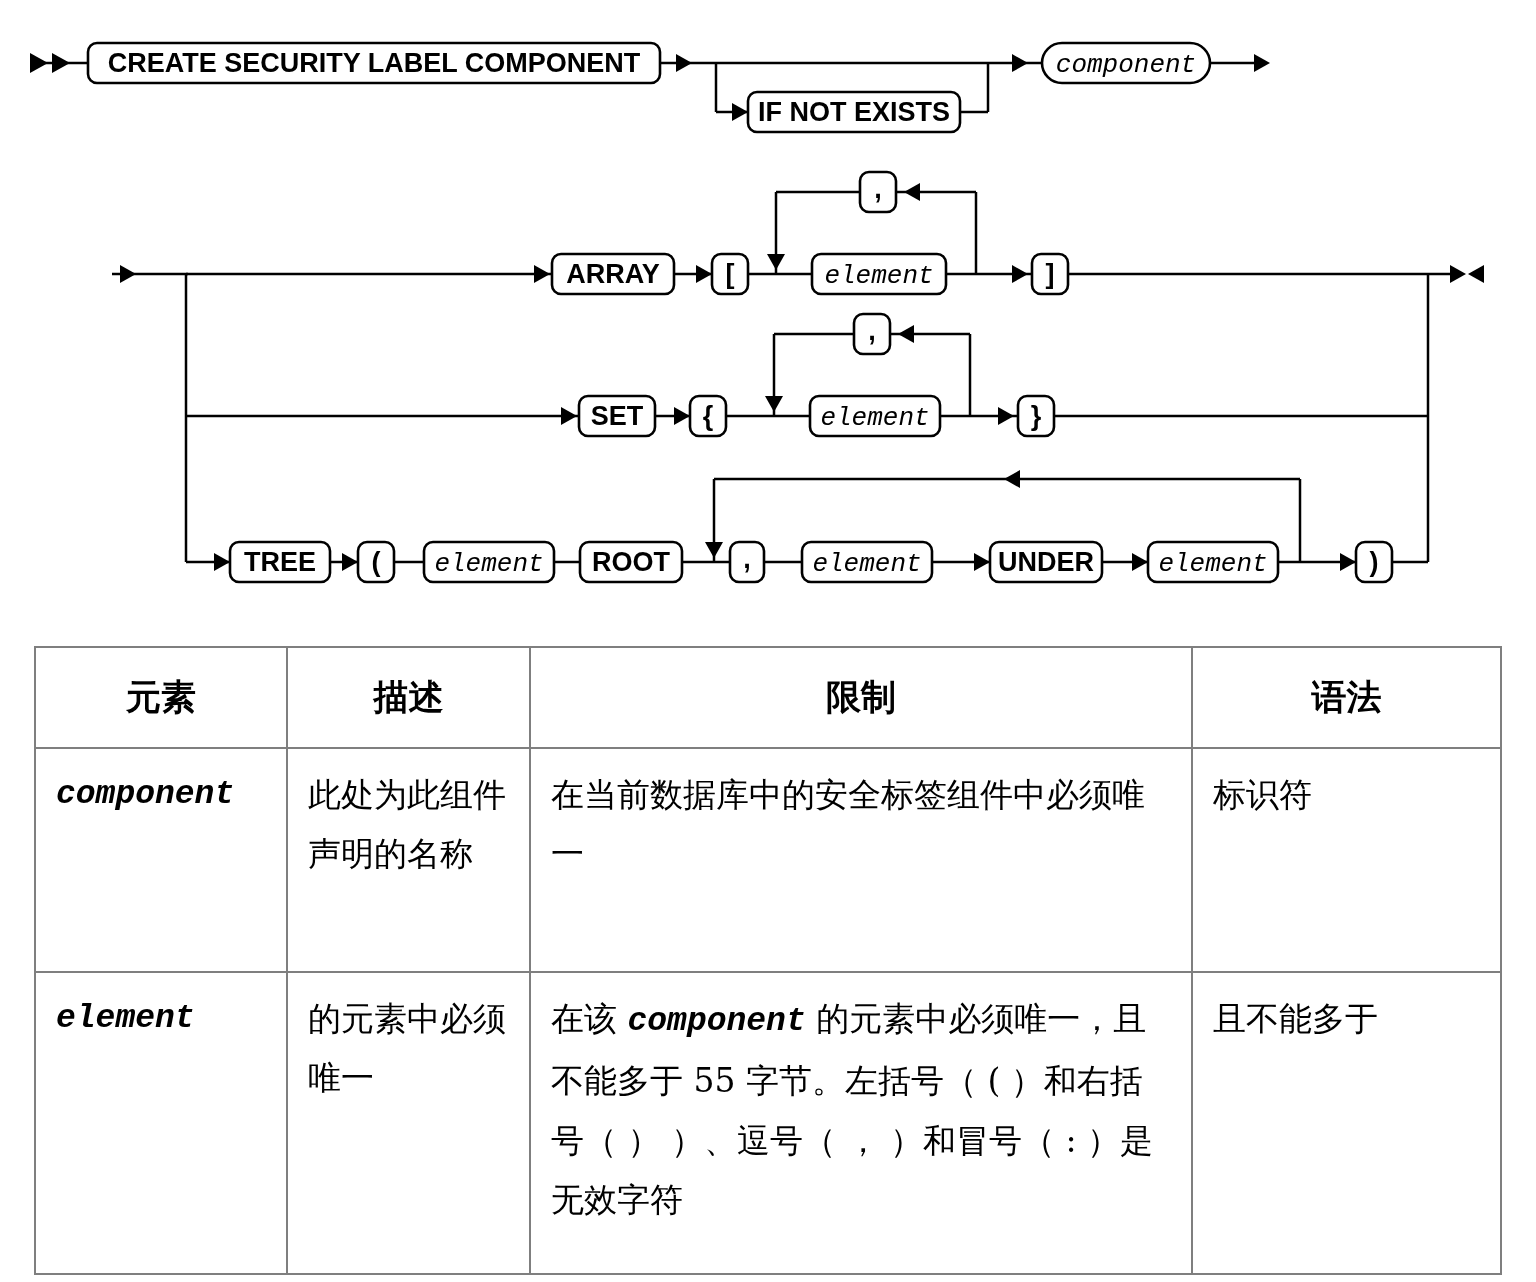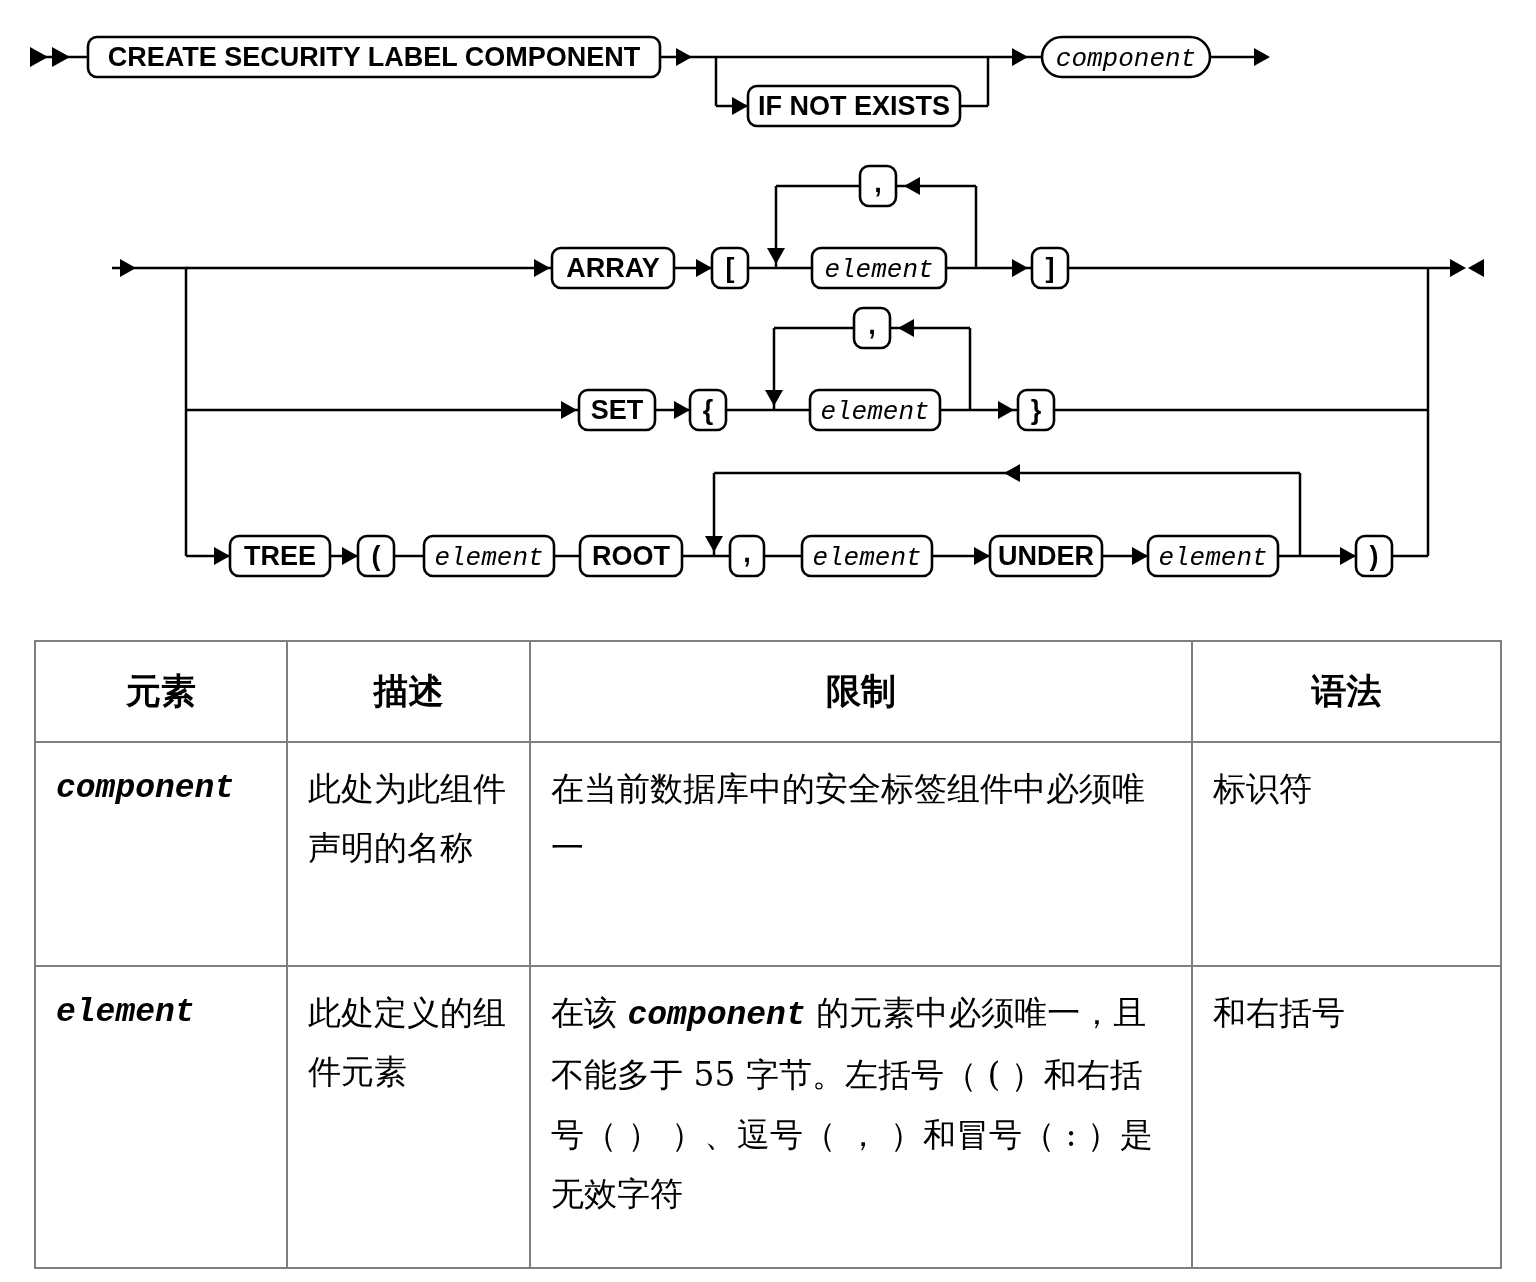--- a/index.html
+++ b/index.html
@@ -1,17 +1,17 @@
 <!DOCTYPE html>
 <html><head>
 <meta charset="utf-8">
 <style>
   html, body { margin: 0; padding: 0; background: #ffffff; }
   body { width: 1536px; font-family: "DejaVu Serif", serif; color: #000; }
-  .page { }
+  .page { padding-top: 6px; }
 
   
   svg.railroad { display: block; }
   .rr-line   { stroke: #000; stroke-width: 2.5; fill: none; stroke-linecap: butt; }
   .rr-box    { fill: #fff; stroke: #000; stroke-width: 2.6; }
   .rr-arrow  { fill: #000; stroke: none; }
   text.kw    { font-family: "Liberation Sans", sans-serif; font-weight: bold; font-size: 27px; }
   text.var   { font-family: "Liberation Mono", monospace; font-style: italic; font-size: 26px; }
 
   
@@ -233,20 +233,20 @@
     </thead>
     <tbody>
       <tr class="row-1">
         <td class="cell-var">component</td>
         <td>此处为此组件声明的名称</td>
         <td>在当前数据库中的安全标签组件中必须唯一</td>
         <td>标识符</td>
       </tr>
       <tr class="row-2">
         <td class="cell-var">element</td>
-        <td>此处定义的组件元素</td>
+        <td>的元素中必须唯一</td>
         <td><span>在该 </span><span class="inline-var">component</span><span> 的元素中必须唯一，且不能多于 55 字节。左括号（ ( ）和右括号（ ） ）、逗号（ ， ）和冒号（ : ）是无效字符</span></td>
-        <td>和右括号</td>
+        <td>且不能多于</td>
       </tr>
     </tbody>
   </table>
 
 </div>
 
 </body></html>

